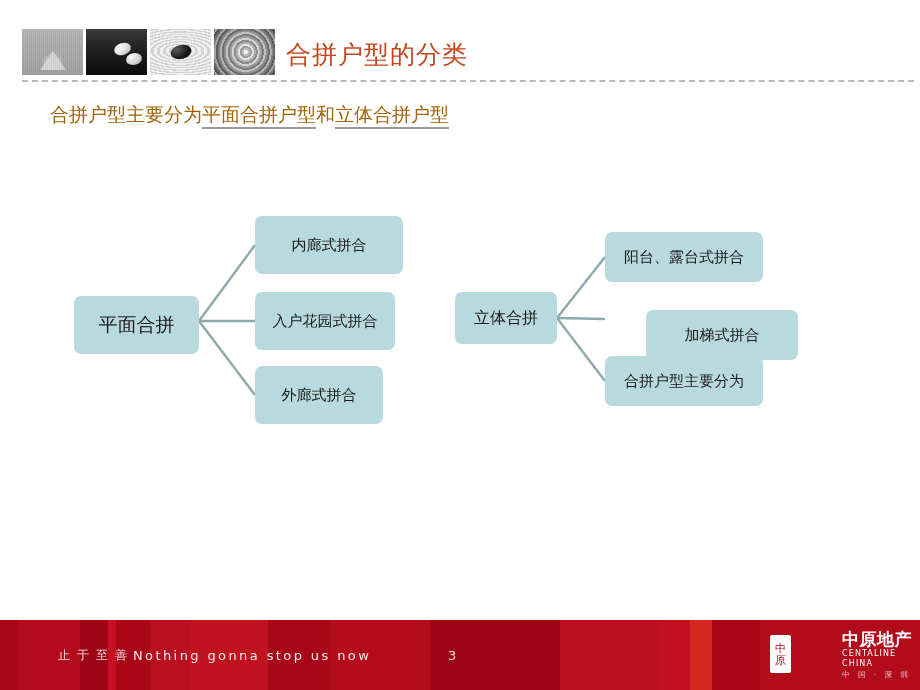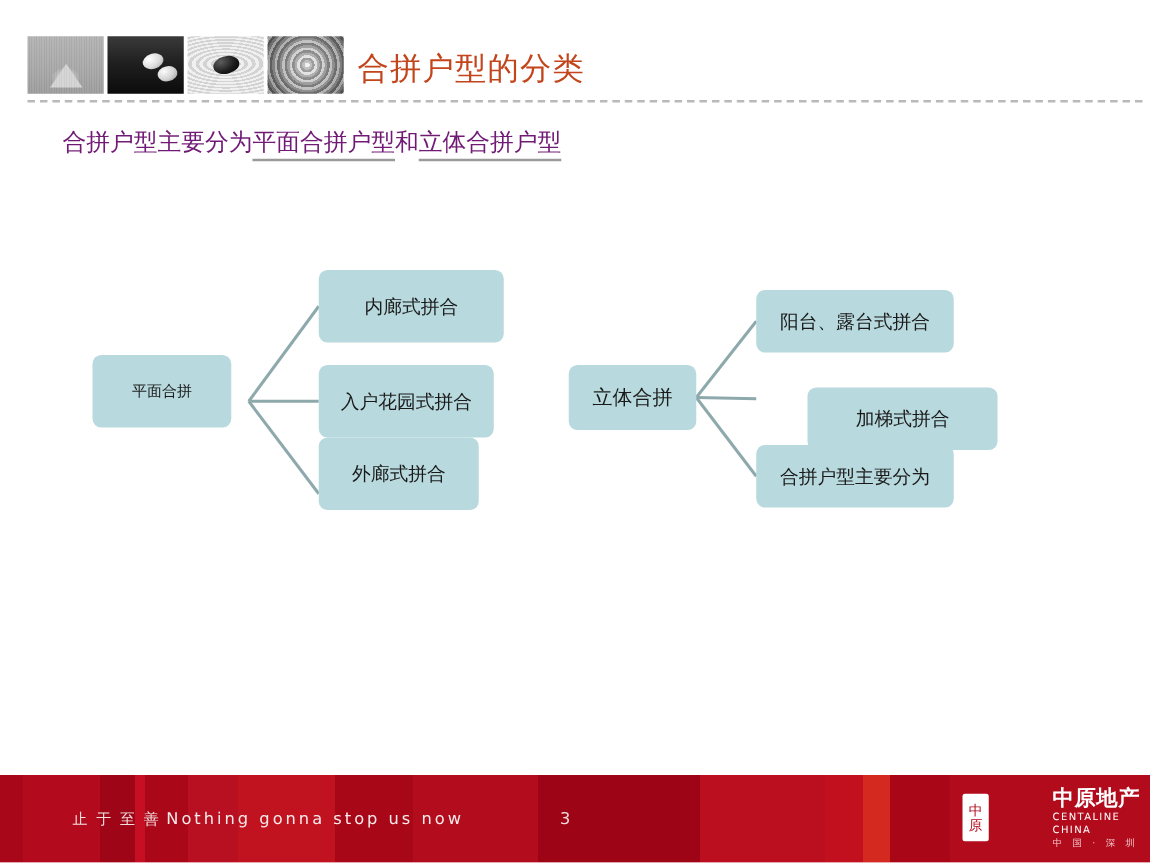--- a/index.html
+++ b/index.html
@@ -145,21 +145,21 @@
     border-top: 2px dashed #b9b9b9;
   }
 
   
   .subtitle {
     position: absolute;
     left: 50px;
     top: 100px;
     font-size: 19px;
     line-height: 28px;
-    color: #701a75;
+    color: #a16207;
     font-family: "DejaVu Serif", "Liberation Serif", serif;
     white-space: nowrap;
   }
   .subtitle .u {
     border-bottom: 2px solid #9a9a9a;
     padding-bottom: 2px;
   }
 
   
   .diagrams {
@@ -178,24 +178,24 @@
     font-family: "DejaVu Serif", "Liberation Serif", serif;
     font-size: 15px;
     display: flex;
     align-items: center;
     justify-content: center;
     white-space: nowrap;
     z-index: 2;
   }
 
   
-  .n-left-root  { left: 74px;  top: 94px; width: 111px; height: 58px; font-size: 12px; }
+  .n-left-root  { left: 74px;  top: 106px; width: 125px; height: 58px; font-size: 19px; }
   .n-left-1     { left: 255px; top: 26px;  width: 148px; height: 58px; }
   .n-left-2     { left: 255px; top: 102px; width: 140px; height: 58px; }
-  .n-left-3     { left: 255px; top: 160px; width: 128px; height: 58px; }
+  .n-left-3     { left: 255px; top: 176px; width: 128px; height: 58px; }
 
   
   .n-right-root { left: 455px; top: 102px; width: 102px; height: 52px; font-size: 16px; }
   .n-right-1    { left: 605px; top: 42px;  width: 158px; height: 50px; }
   .n-right-2    { left: 605px; top: 120px; width: 152px; height: 50px; margin-left: 41px; }
   .n-right-3    { left: 605px; top: 166px; width: 158px; height: 50px; }
 
   .connectors {
     position: absolute;
     left: 0; top: 0;

